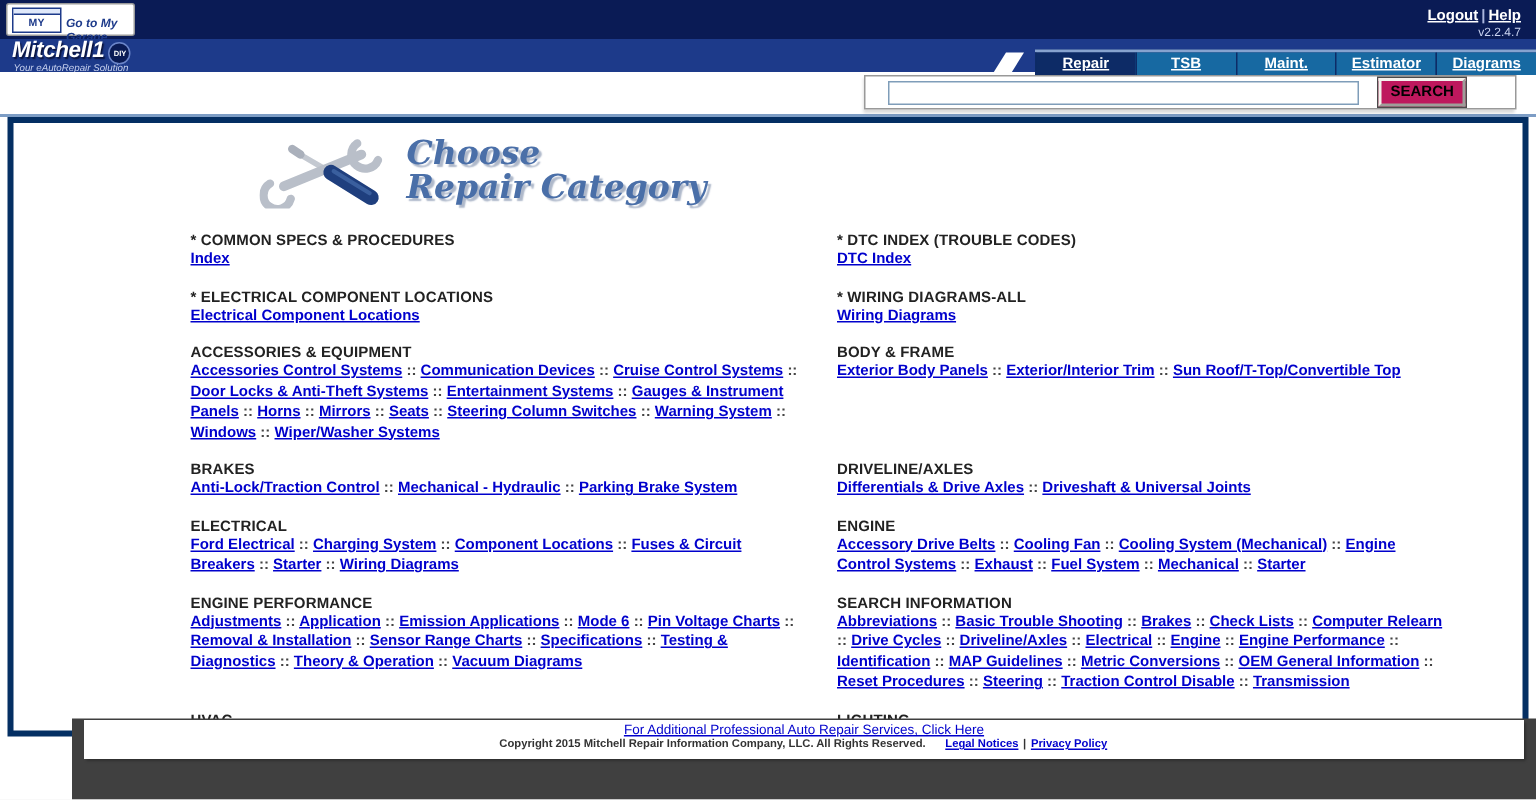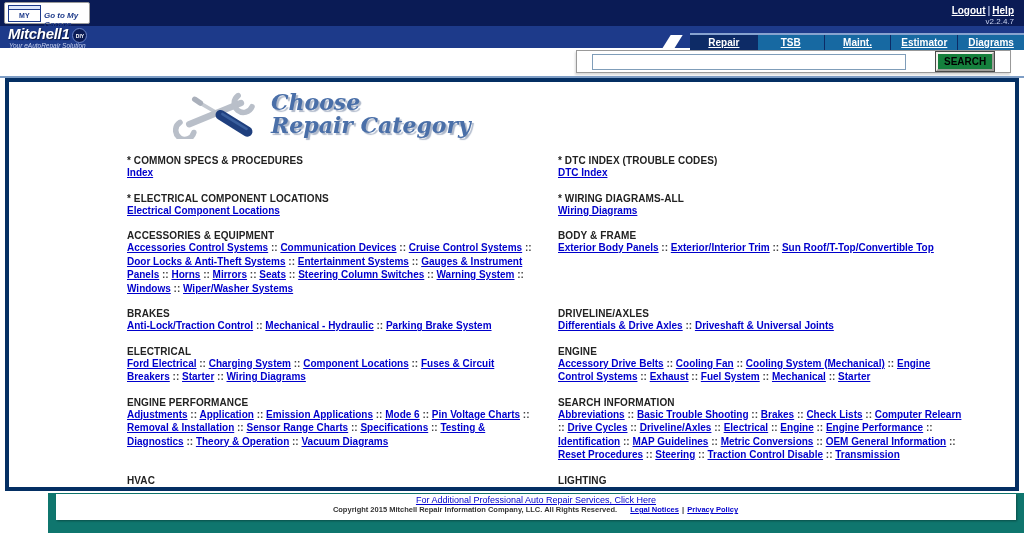--- a/index.html
+++ b/index.html
@@ -36,38 +36,38 @@
   .crumbbar { position:absolute; top:48px; left:0; right:0; height:28px; background:#fff; }
   .breadcrumb { position:absolute; top:53px; left:6px; font-size:10px; color:#003366; white-space:nowrap; }
   .breadcrumb .prefix { font-weight:bold; color:#003366; margin-right:6px; }
   .breadcrumb a { color:#0000cc; font-weight:bold; text-decoration:underline; cursor:pointer; }
   .breadcrumb .sep { color:#555; font-weight:bold; margin:0 3px; }
   .breadcrumb .current { color:#444; font-weight:bold; }
 
   
   .search-panel { position:absolute; top:50px; right:13px; width:435px; height:23px; background:#fff; border:1px solid #999; box-shadow:-1px 2px 2px rgba(0,0,0,0.15); display:flex; align-items:center; z-index:4; }
   .search-input { margin-left:15px; width:314px; height:16px; border:1px solid #7f9db9; font-size:10px; padding:0 3px; font-family:"Liberation Sans", sans-serif; }
-  .search-btn { margin-left:30px; height:19px; padding:0 6px; font-size:10px; font-weight:bold; color:#000; background:#15803d; border:2px outset #f3f1ec; box-shadow:0 0 0 1px #4a4a4a; cursor:pointer; font-family:"Liberation Sans", sans-serif; }
+  .search-btn { margin-left:13px; height:19px; padding:0 6px; font-size:10px; font-weight:bold; color:#000; background:#be185d; border:2px outset #f3f1ec; box-shadow:0 0 0 1px #4a4a4a; cursor:pointer; font-family:"Liberation Sans", sans-serif; }
 
   
   .topline { position:absolute; top:76px; left:0; right:0; height:2px; background:#7d9dc5; }
   .mainbox { position:absolute; top:78px; left:5px; right:5px; bottom:42px; background:#fff; border:4px solid #042f63; overflow:hidden;padding-left:16px; }
   .title-wrap { margin:9px 0 0 148px; display:flex; align-items:flex-start; gap:12px; }
   .title-text { font-family:"DejaVu Serif", serif; font-style:italic; font-weight:bold; font-size:22px; color:#4a6fa8; line-height:1.05; text-shadow:2px 2px 1px #aeb8ca; }
 
   .cats { margin:16px 0 0 102px; width:862px; border-collapse:collapse; table-layout:fixed; }
   .cats td { width:50%; vertical-align:top; padding:0 22px 0 0; }
   .cat-section { margin-bottom:13px; }
   .cat-heading { font-size:10px; font-weight:bold; color:#222; letter-spacing:0.1px; }
   .cat-links { font-size:10px; font-weight:bold; line-height:1.35; }
   .cat-links a { color:#0000cc; text-decoration:underline; cursor:pointer; }
   .cat-links .sep { color:#444; }
 
   
-  .bottom-area { position:absolute; left:0; right:0; bottom:0; height:40px; background:#0f766e;margin-left:48px; }
+  .bottom-area { position:absolute; left:0; right:0; bottom:0; height:54px; background:#404040;margin-left:48px; }
   .footer-strip { position:absolute; top:1px; left:8px; right:8px; height:26px; background:#fff; text-align:center; box-shadow:1px 1px 2px rgba(0,0,0,0.35); overflow:hidden; }
   .footer-line1 { margin-top:1px; font-size:9px; }
   .footer-line1 a { color:#0000cc; text-decoration:underline; cursor:pointer; }
   .footer-line2 { font-size:7.5px; font-weight:bold; color:#333; }
   .footer-line2 a { color:#0000cc; text-decoration:underline; cursor:pointer; margin:0 1px; }
   .footer-line2 .legal-group { margin-left:10px; }
   .footer-line3 { font-size:9px; font-weight:bold; color:#0000cc; }
   .footer-line3 a { color:#0000cc; text-decoration:underline; cursor:pointer; }
 </style>
 </head>

